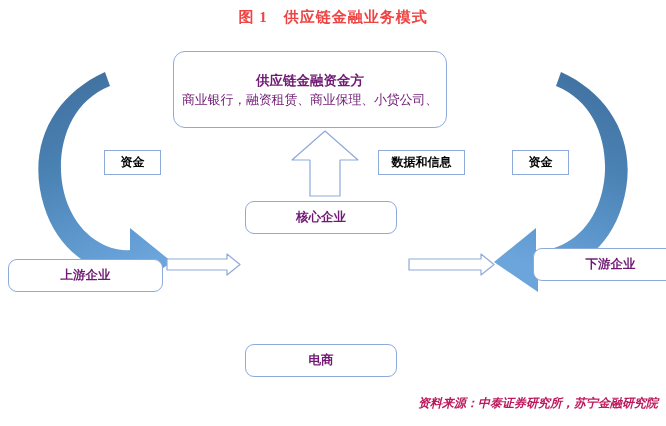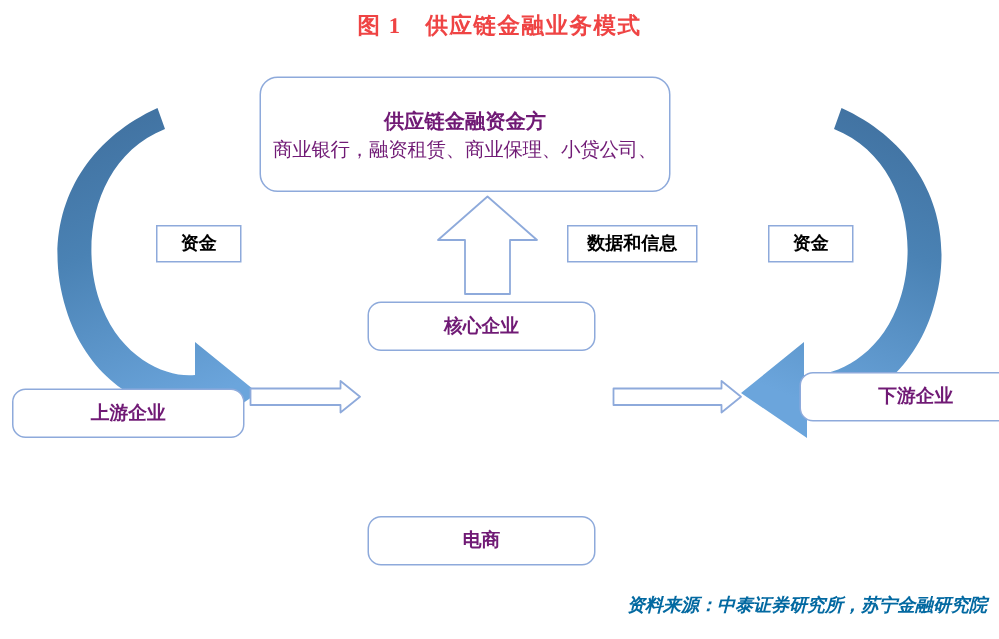--- a/index.html
+++ b/index.html
@@ -113,21 +113,21 @@
   #label-funds-right { left: 512px; top: 150px; width: 57px; }
 
   
   #source-note {
     position: absolute;
     right: 8px;
     bottom: 14px;
     font-size: 12px;
     font-style: italic;
     font-weight: bold;
-    color: #0369a1;
+    color: #be185d;
     font-family: "Liberation Serif", "DejaVu Serif", serif;
     white-space: nowrap;
   }
 
   svg.overlay {
     position: absolute;
     top: 0; left: 0;
     width: 666px;
     height: 426px;
     pointer-events: none;

